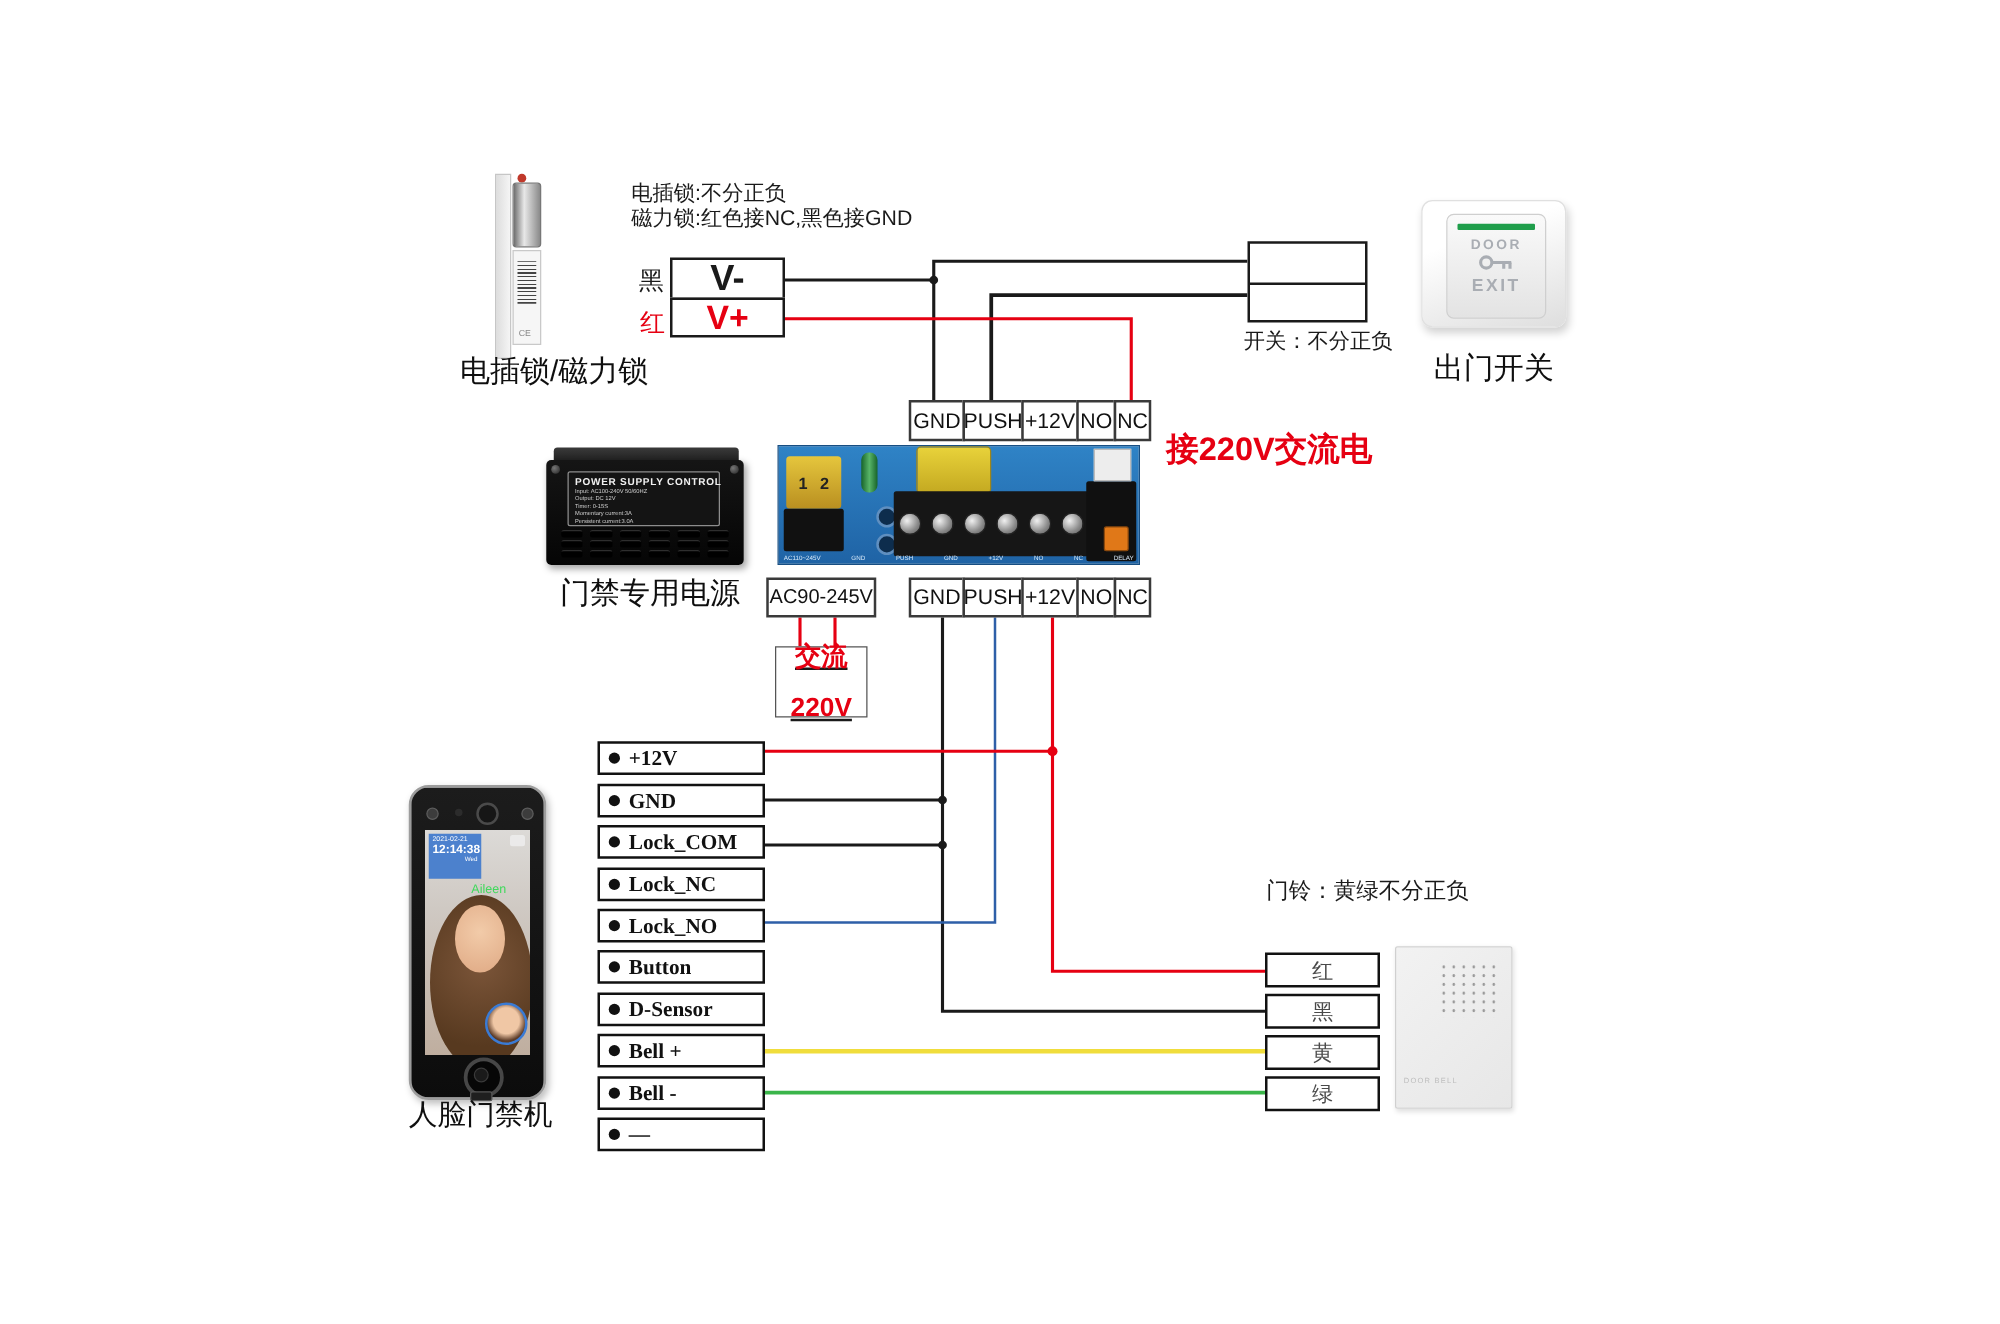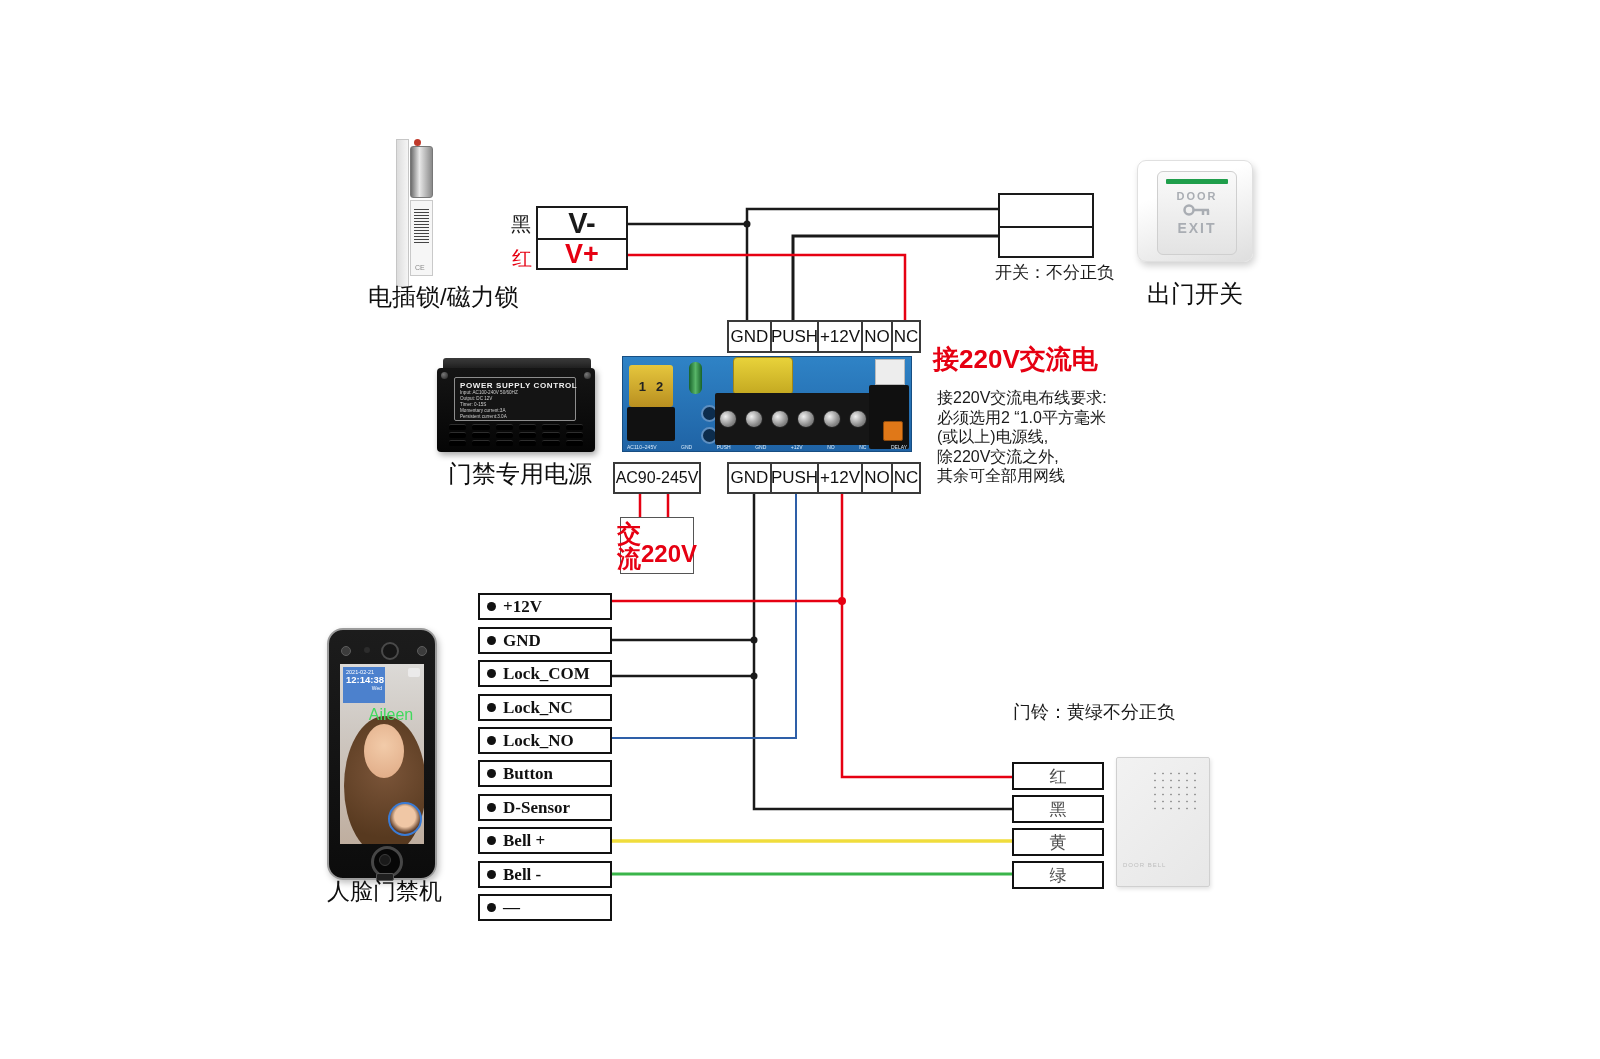--- a/index.html
+++ b/index.html
@@ -26,22 +26,22 @@
   
   .trow{display:flex;}
   .trow .cell{border:2px solid #3a3a3a;background:#fff;display:flex;align-items:center;justify-content:center;
               font-size:17px;color:#111;margin-left:-2px;white-space:nowrap;box-sizing:border-box;}
   .trow .cell:first-child{margin-left:0;}
   .c1{width:45px}.c2{width:49px}.c3{width:46px}.c4{width:32px}.c5{width:30px}
   .acin{border:2px solid #3a3a3a;background:#fff;display:flex;align-items:center;justify-content:center;
         font-size:16px;color:#111;}
 
   
-  .acsrc{border:1px solid #555;background:#fff;display:flex;flex-direction:row;align-items:center;justify-content:center;
-         font-size:24px;font-weight:bold;line-height:25px;}
+  .acsrc{border:1px solid #555;background:#fff;display:flex;flex-direction:column;align-items:center;justify-content:center;
+         font-size:21px;font-weight:bold;line-height:25px;text-decoration:underline;}
 
   
   .bigred{font-size:26px;font-weight:bold;color:#e60012;white-space:nowrap;}
   .para{font-size:16px;line-height:19.5px;color:#1a1a1a;white-space:nowrap;}
 
   
   .mterm{left:478px;width:134px;height:27px;border:2px solid #111;background:#fff;
          display:flex;align-items:center;padding-left:7px;gap:7px;}
   .mterm .dot{width:9px;height:9px;border-radius:50%;background:#111;flex:0 0 auto;}
   .mterm .lbl{font-family:"Liberation Serif","DejaVu Serif",serif;font-weight:bold;font-size:17px;color:#111;white-space:nowrap;}
@@ -127,21 +127,21 @@
   .fm .hair{position:absolute;left:4px;top:52px;width:82px;height:140px;border-radius:50%;
       background:radial-gradient(circle at 50% 40%,#7b5539,#57391f 70%);}
   .fm .face{position:absolute;left:24px;top:60px;width:40px;height:54px;border-radius:50%;
       background:radial-gradient(circle at 50% 40%,#f2cba9,#dfa984);}
   .fm .info{position:absolute;left:3px;top:3px;width:42px;height:36px;background:rgba(64,122,205,.92);
       color:#fff;padding:2px 3px;box-sizing:border-box;}
   .fm .idate{font-size:5.5px;}
   .fm .itime{font-size:9.5px;font-weight:bold;line-height:10px;}
   .fm .iwd{font-size:5px;text-align:right;}
   .fm .wifi{position:absolute;right:4px;top:4px;width:12px;height:9px;background:#ededed;opacity:.85;border-radius:2px;}
-  .fm .pname{position:absolute;left:18px;right:0;top:42px;text-align:center;font-size:16px;color:#41d95d;}
+  .fm .pname{position:absolute;left:18px;right:0;top:42px;text-align:center;font-size:10px;color:#41d95d;}
   .fm .bracket{position:absolute;left:14px;top:55px;width:58px;height:52px;}
   .fm .bracket i{position:absolute;width:13px;height:13px;border:0 solid #3fd159;}
   .fm .b1{left:0;top:0;border-left-width:2px;border-top-width:2px;border-top-left-radius:5px;}
   .fm .b2{right:0;top:0;border-right-width:2px;border-top-width:2px;border-top-right-radius:5px;}
   .fm .b3{left:0;bottom:0;border-left-width:2px;border-bottom-width:2px;border-bottom-left-radius:5px;}
   .fm .b4{right:0;bottom:0;border-right-width:2px;border-bottom-width:2px;border-bottom-right-radius:5px;}
   .fm .inset{position:absolute;right:2px;bottom:8px;width:30px;height:30px;border-radius:50%;
       border:2px solid #3a7bd5;background:radial-gradient(circle at 50% 42%,#f0c7a5 0 45%,#5d3c28 70%);}
   .fm .finger{position:absolute;left:42px;top:216px;width:26px;height:26px;border-radius:50%;
       background:#070707;border:3px solid #474747;}
@@ -181,20 +181,24 @@
 
   <div class="abs comp lockwire"></div>
   <div class="abs comp lockplate"></div>
   <div class="abs comp lockcyl"></div>
   <div class="abs comp lockbody">
     <div class="barcode"></div>
     <div class="ce">CE</div>
   </div>
   <div class="abs comp cjklabel" style="left:368px;top:281px;">电插锁/磁力锁</div>
 
+  <div class="abs comp note" style="left:505px;top:145px;">
+    <div>电插锁:不分正负</div>
+    <div>磁力锁:红色接NC,黑色接GND</div>
+  </div>
 
   <div class="abs comp sidewire" style="left:511px;top:211px;">黑</div>
   <div class="abs comp sidewire" style="left: 512px; top: 245px; color: rgb(230, 0, 18);">红</div>
 
   <div class="abs comp vbox" style="left:536px;top:206px;width:92px;height:34px;">V-</div>
   <div class="abs comp vbox" style="left: 536px; top: 238px; width: 92px; height: 32px; font-size: 27px; color: rgb(230, 0, 18);">V+</div>
 
   <div class="abs comp swbox" style="left:998px;top:193px;width:96px;height:65px;">
     <div class="swdiv" style="top:31px;"></div>
   </div>
@@ -285,27 +289,20 @@
       <span>PUSH</span>
       <span>GND</span>
       <span>+12V</span>
       <span>NO</span>
       <span>NC</span>
       <span>DELAY</span>
     </div>
   </div>
 
   <div class="abs comp bigred" style="left: 933px; top: 342px; color: rgb(230, 0, 18);">接220V交流电</div>
-  <div class="abs comp para" style="left:937px;top:388px;">
-    <div>接220V交流电布线要求:</div>
-    <div>必须选用2 “1.0平方毫米</div>
-    <div>(或以上)电源线,</div>
-    <div>除220V交流之外,</div>
-    <div>其余可全部用网线</div>
-  </div>
 
   <div class="abs comp acin" style="left:613px;top:462px;width:88px;height:32px;">AC90-245V</div>
   <div class="abs comp trow" style="left:727px;top:462px;height:32px;">
     <div class="cell c1">GND</div>
     <div class="cell c2">PUSH</div>
     <div class="cell c3">+12V</div>
     <div class="cell c4">NO</div>
     <div class="cell c5">NC</div>
   </div>
 

